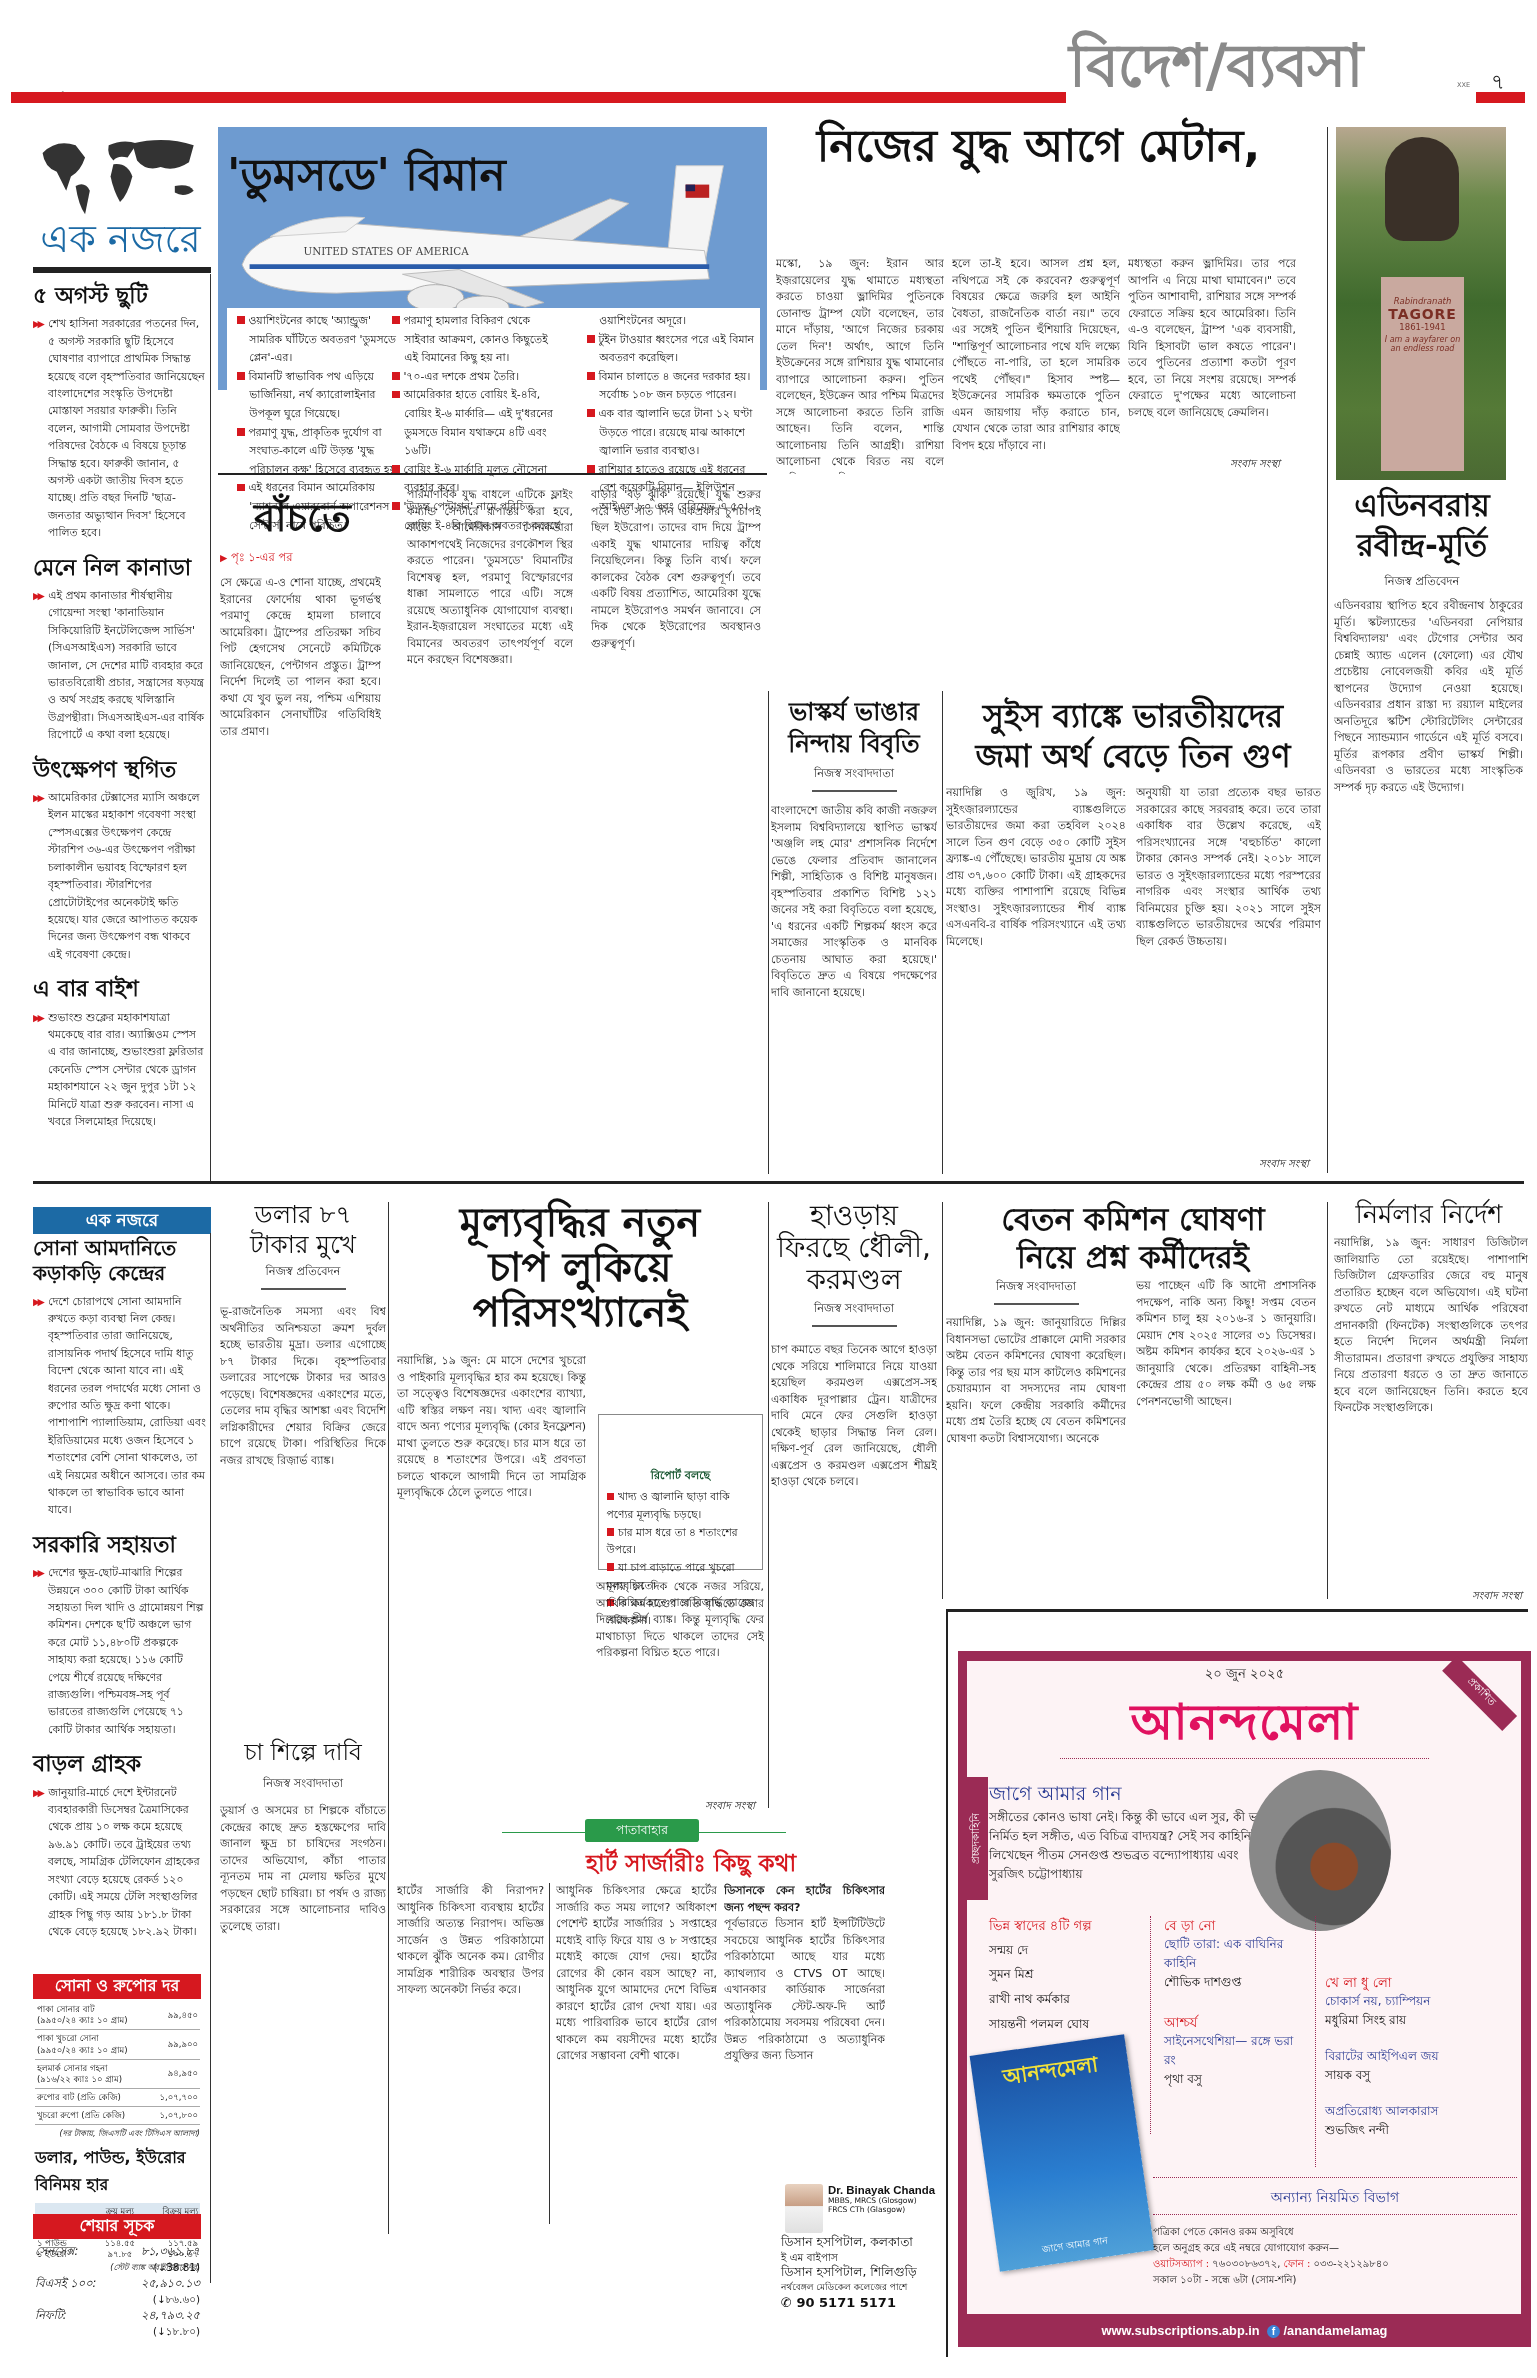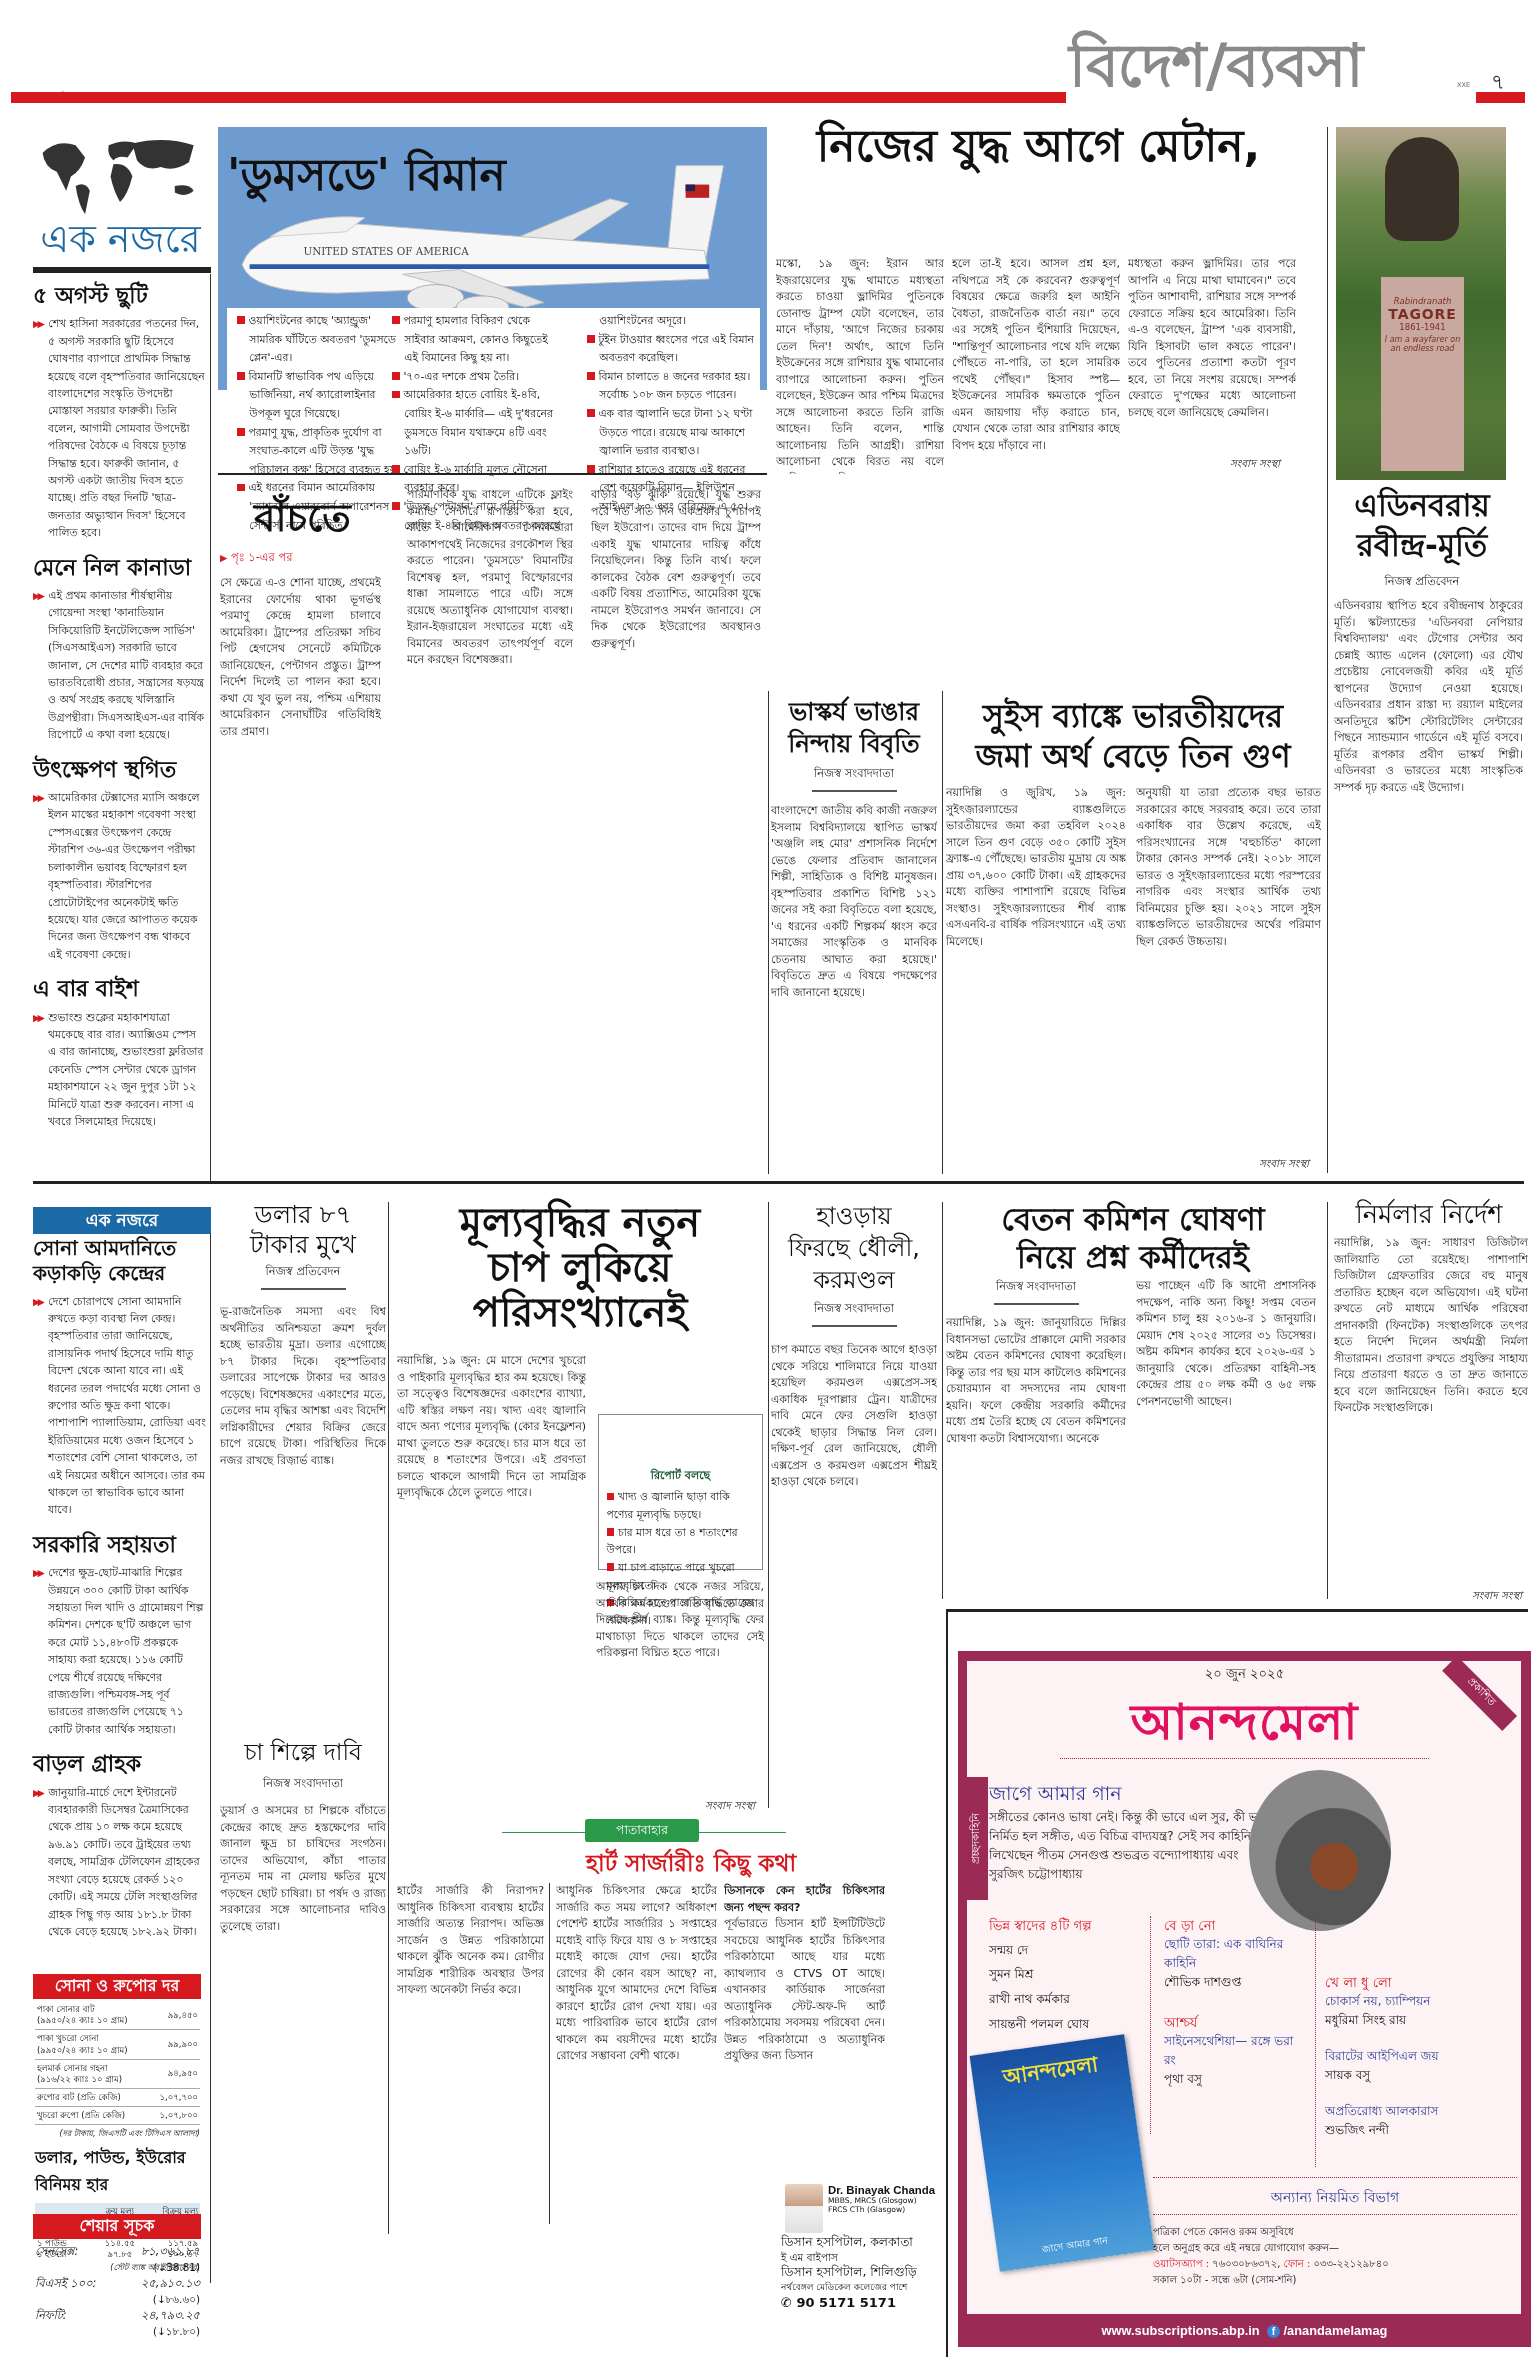--- a/index.html
+++ b/index.html
@@ -337,21 +337,21 @@
   <h4>রিপোর্ট বলছে</h4>
   <p><span class="sq"></span><span>খাদ্য ও জ্বালানি ছাড়া বাকি পণ্যের মূল্যবৃদ্ধি চড়ছে।</span></p>
   <p><span class="sq"></span><span>চার মাস ধরে তা ৪ শতাংশের উপরে।</span></p>
   <p><span class="sq"></span><span>যা চাপ বাড়াতে পারে খুচরো মূল্যবৃদ্ধিতে।</span></p>
   <p><span class="sq"></span><span>বিঘ্নিত হতে পারে রিজ়ার্ভ ব্যাঙ্কের পরিকল্পনা।</span></p>
 </div>
 <div class="abs body-text" style="left:596px;top:1579px;width:168px;height:227px;overflow:hidden;">আসায় সে দিক থেকে নজর সরিয়ে, আর্থিক কর্মকাণ্ডের গতি বৃদ্ধিতে জোর দিয়েছে শীর্ষ ব্যাঙ্ক। কিন্তু মূল্যবৃদ্ধি ফের মাথাচাড়া দিতে থাকলে তাদের সেই পরিকল্পনা বিঘ্নিত হতে পারে।</div>
 <div class="abs" style="left:705px;top:1798px;font-size:10.4px;font-style:italic;">সংবাদ সংস্থা</div>
 
 <div class="col-rule" style="left:768px;top:1202px;height:606px;"></div>
-<div class="hl" style="left:771px;top:1200px;width:166px;font-size:24px;line-height:32px;font-weight:normal;">
+<div class="hl" style="left:771px;top:1200px;width:166px;font-size:28px;line-height:32px;font-weight:normal;">
   <div>হাওড়ায়</div>
   <div>ফিরছে ধৌলী,</div>
   <div>করমণ্ডল</div>
 </div>
 <div class="abs" style="left:771px;top:1300px;width:166px;">
   <div class="byline">নিজস্ব সংবাদদাতা</div>
   <div class="byline-rule"></div>
 </div>
 <div class="abs body-text" style="left:771px;top:1342px;width:166px;height:464px;overflow:hidden;">চাপ কমাতে বছর তিনেক আগে হাওড়া থেকে সরিয়ে শালিমারে নিয়ে যাওয়া হয়েছিল করমণ্ডল এক্সপ্রেস-সহ একাধিক দূরপাল্লার ট্রেন। যাত্রীদের দাবি মেনে ফের সেগুলি হাওড়া থেকেই ছাড়ার সিদ্ধান্ত নিল রেল। দক্ষিণ-পূর্ব রেল জানিয়েছে, ধৌলী এক্সপ্রেস ও করমণ্ডল এক্সপ্রেস শীঘ্রই হাওড়া থেকে চলবে।</div>
 <div class="col-rule" style="left:942px;top:1202px;height:397px;"></div>

